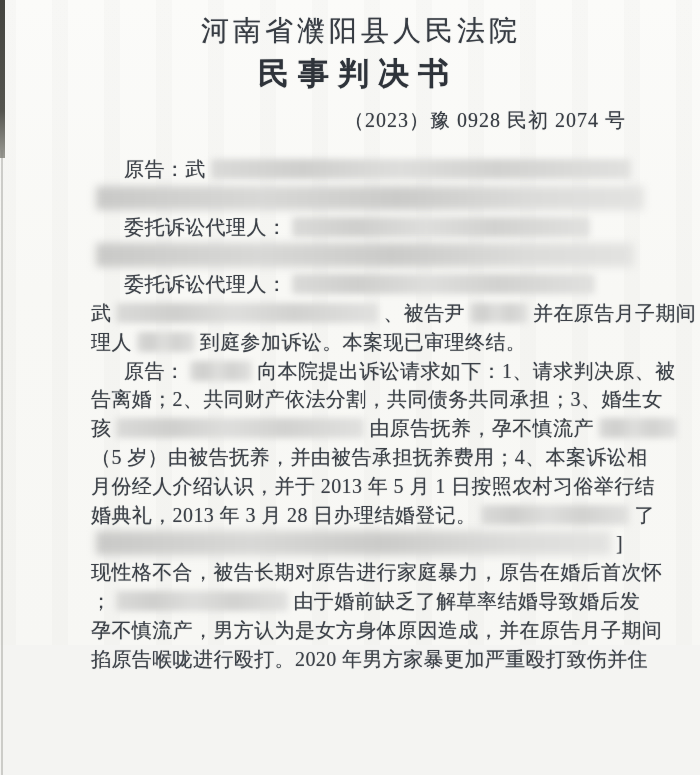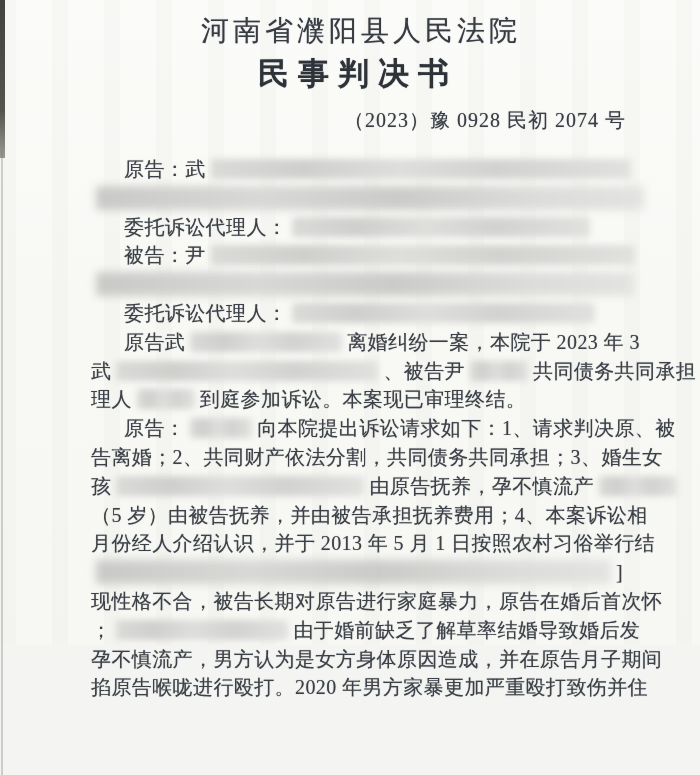--- a/index.html
+++ b/index.html
@@ -104,30 +104,29 @@
   <div class="court">河南省濮阳县人民法院</div>
 
   <div class="doctype">民事判决书</div>
 
   <div class="caseno">（2023）豫 0928 民初 2074 号</div>
 
   <div class="doc-body">
       <div class="line indent"><span class="txt">原告：武</span><span class="redact" style="width: 420px;"></span></div>
       <div class="line"><span class="redact dark" style="width: 548px;"></span></div>
       <div class="line indent"><span class="txt">委托诉讼代理人：</span><span class="redact" style="width: 298px;"></span></div>
-      <div class="line indent"><span class="txt">被告：尹</span><span class="redact" style="width: 424px;"></span></div>
       <div class="line"><span class="redact dark" style="width: 538px;"></span></div>
       <div class="line indent"><span class="txt">委托诉讼代理人：</span><span class="redact" style="width: 303px;"></span></div>
-      <div class="line indent"><span class="txt">原告武</span><span class="redact" style="width: 152px;"></span><span class="txt">离婚纠纷一案，本院于 2023 年 3</span></div>
-      <div class="line"><span class="txt">武</span><span class="redact" style="width: 262px;"></span><span class="txt">、被告尹</span><span class="redact" style="width: 58px;"></span><span class="txt">共同债务共同承担</span></div>
+      <div class="line"><span class="txt">武</span><span class="redact" style="width: 262px;"></span><span class="txt">、被告尹</span><span class="redact" style="width: 58px;"></span><span class="txt">并在原告月子期间</span></div>
       <div class="line"><span class="txt">理人</span><span class="redact" style="width: 58px;"></span><span class="txt">到庭参加诉讼。本案现已审理终结。</span></div>
       <div class="line indent"><span class="txt">原告：</span><span class="redact" style="width: 62px;"></span><span class="txt">向本院提出诉讼请求如下：1、请求判决原、被</span></div>
       <div class="line"><span class="txt">告离婚；2、共同财产依法分割，共同债务共同承担；3、婚生女</span></div>
       <div class="line"><span class="txt">孩</span><span class="redact" style="width: 248px;"></span><span class="txt">由原告抚养，孕不慎流产</span><span class="redact" style="width: 78px;"></span></div>
       <div class="line"><span class="txt">（5 岁）由被告抚养，并由被告承担抚养费用；4、本案诉讼相</span></div>
       <div class="line"><span class="txt">月份经人介绍认识，并于 2013 年 5 月 1 日按照农村习俗举行结</span></div>
+      <div class="line"><span class="txt">婚典礼，2013 年 3 月 28 日办理结婚登记。</span><span class="redact" style="width: 148px;"></span><span class="txt">了</span></div>
       <div class="line"><span class="redact dark" style="width: 515px;"></span><span class="txt">]</span></div>
       <div class="line"><span class="txt">现性格不合，被告长期对原告进行家庭暴力，原告在婚后首次怀</span></div>
       <div class="line"><span class="txt">；</span><span class="redact" style="width: 172px;"></span><span class="txt">由于婚前缺乏了解草率结婚导致婚后发</span></div>
       <div class="line"><span class="txt">孕不慎流产，男方认为是女方身体原因造成，并在原告月子期间</span></div>
       <div class="line"><span class="txt">掐原告喉咙进行殴打。2020 年男方家暴更加严重殴打致伤并住</span></div>
     </div>
 </div>
 
 </body></html>

